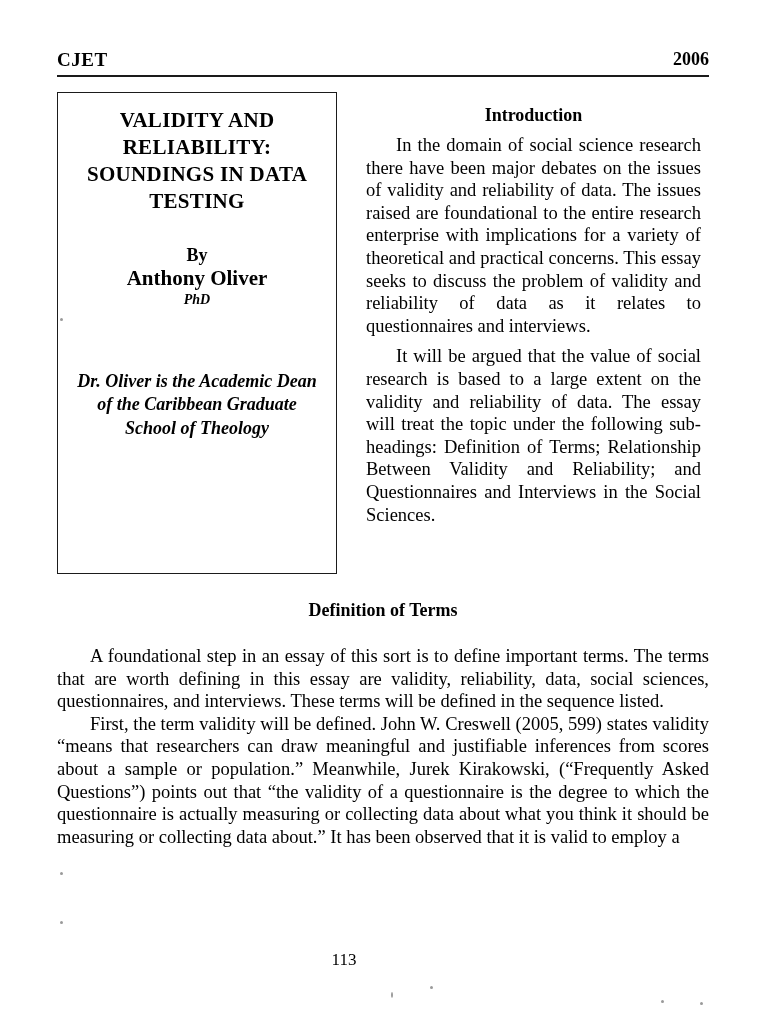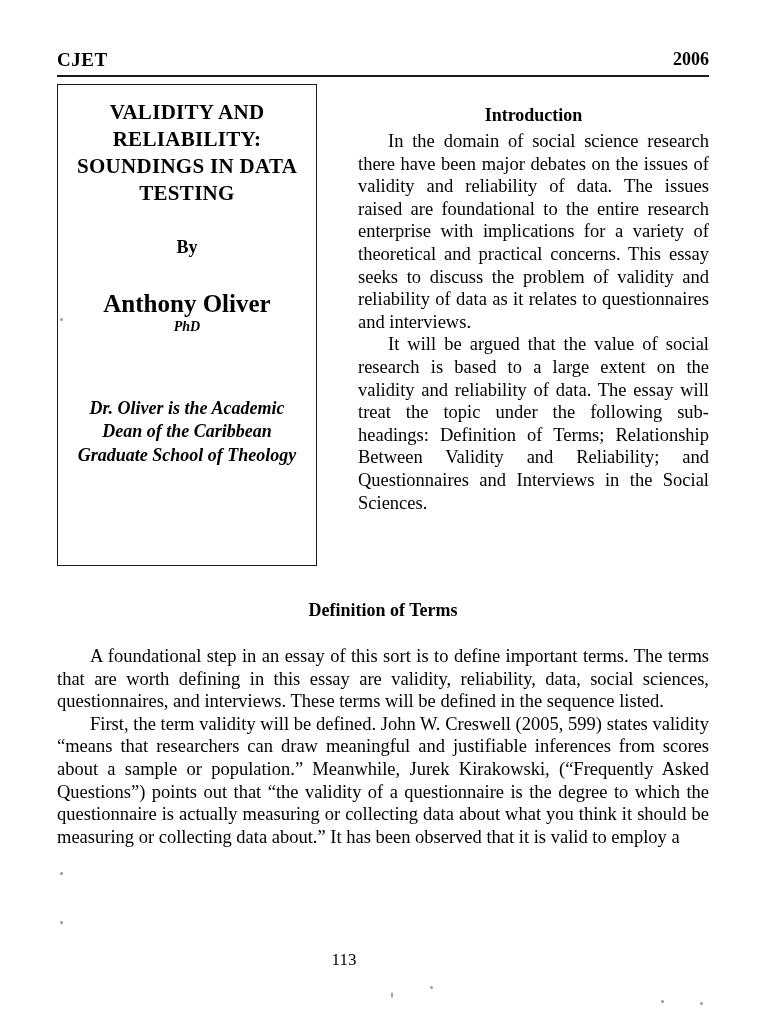--- a/index.html
+++ b/index.html
@@ -47,22 +47,22 @@
     right: 0;
     top: 0;
     font-size: 18px;
     font-weight: bold;
   }
 
   
   .titlebox {
     position: absolute;
     left: 57px;
-    top: 84px;
-    width: 260px;
+    top: 92px;
+    width: 280px;
     height: 482px;
     border: 1.6px solid #1b1b1b;
     box-sizing: border-box;
     background: #ffffff;
   }
   .titlebox-inner {
     padding: 14px 14px 0 14px;
     text-align: center;
   }
   .doc-title {
@@ -71,23 +71,22 @@
     line-height: 1.28;
     letter-spacing: 0.3px;
     margin: 0;
   }
   .by-word {
     font-size: 18px;
     font-weight: bold;
     margin-top: 30px;
   }
   .author-name {
-    font-size: 25px;
-    font-weight: bold;
-    margin-top: 32px;
+    font-size: 21px;
+    font-weight: bold;
   }
   .author-degree {
     font-size: 14px;
     font-weight: bold;
     font-style: italic;
     margin-top: 1px;
   }
   .author-bio {
     font-size: 18px;
     font-weight: bold;
@@ -103,21 +102,21 @@
     top: 105px;
     width: 351px;
   }
   .section-heading-intro {
     font-size: 18px;
     font-weight: bold;
     text-align: center;
     margin: 0 0 4px 0;
   }
   .rightcol p {
-    margin: 0;
+    margin: 8px;
     font-size: 18.5px;
     line-height: 22.6px;
     text-align: justify;
     text-indent: 30px;
     hyphens: none;
   }
 
   
   .section-heading-full {
     position: absolute;

